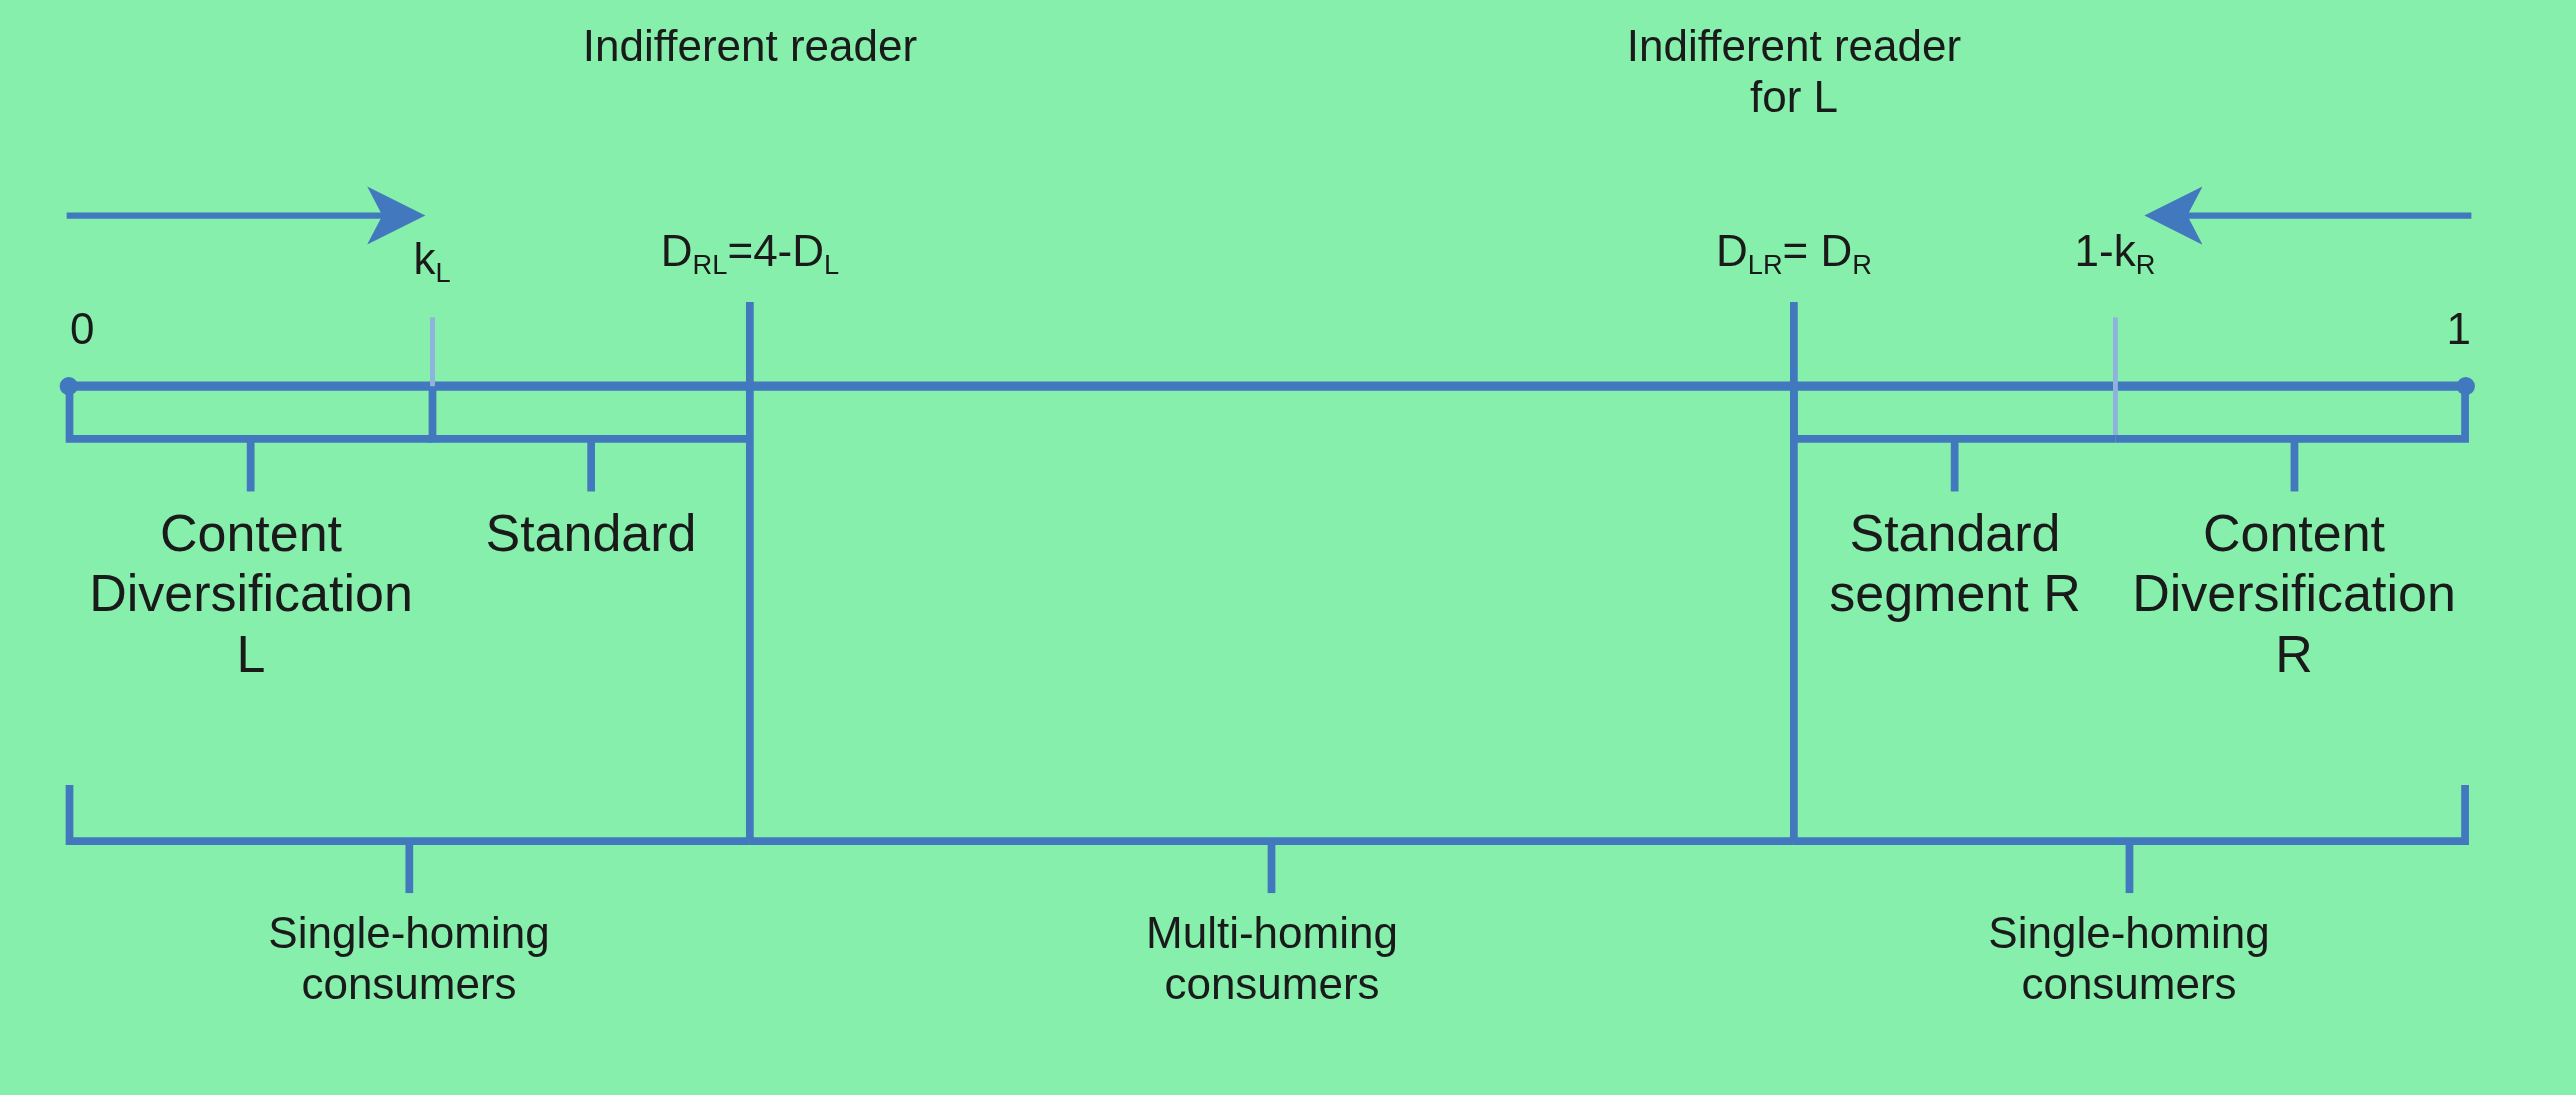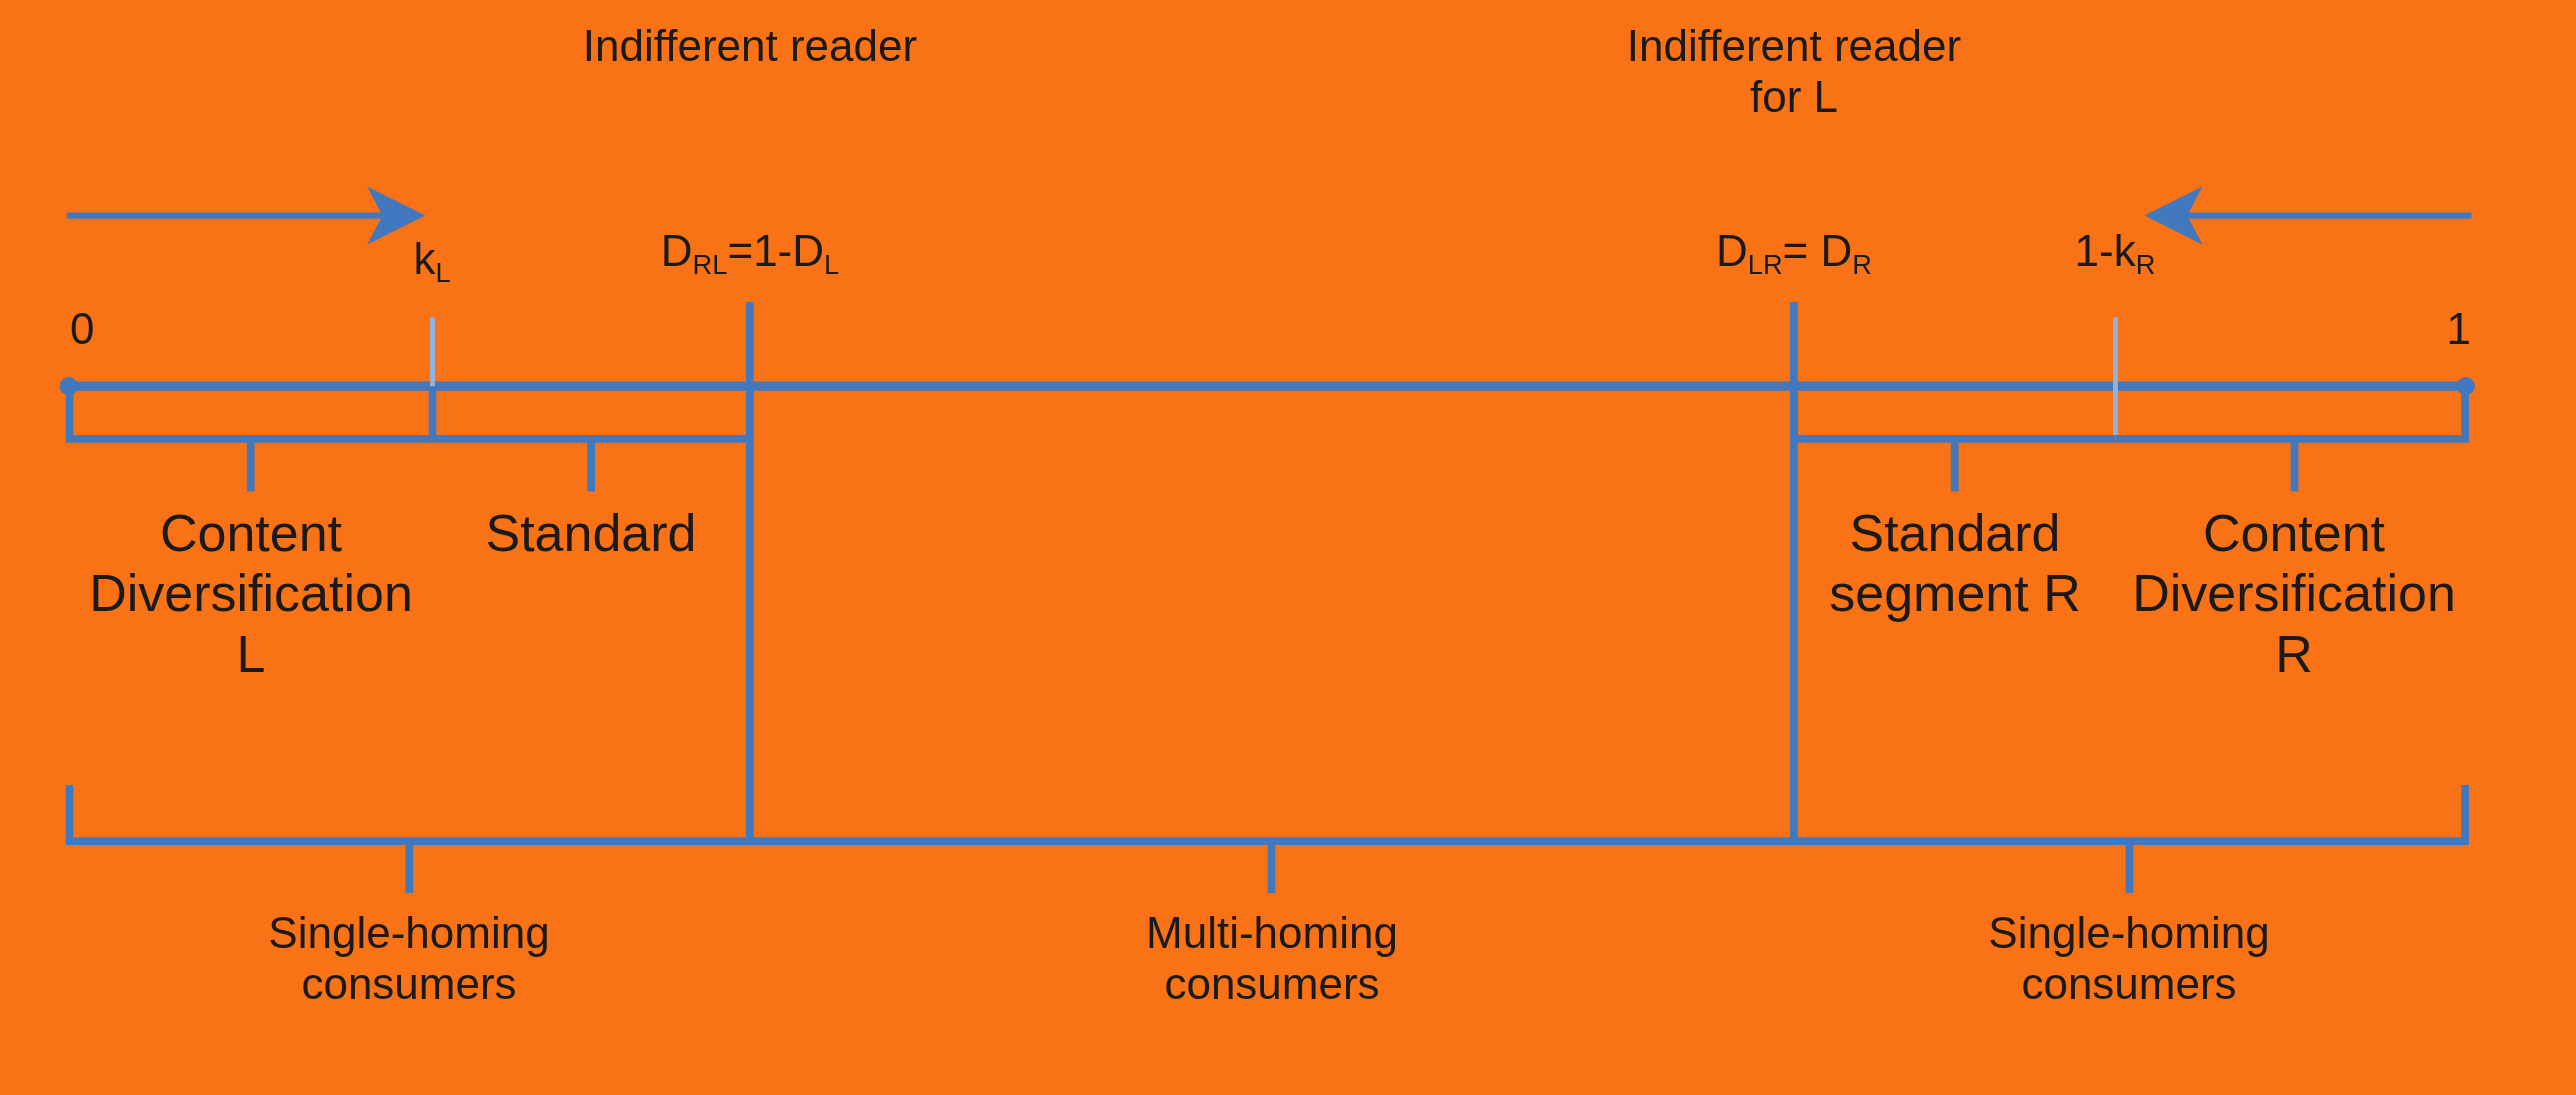--- a/index.html
+++ b/index.html
@@ -5,21 +5,21 @@
 <style>
   html, body {
     margin: 0;
     padding: 0;
     background: #ffffff;
   }
   #stage {
     position: relative;
     width: 2576px;
     height: 1096px;
-    background: #f97316;
+    background: #86efac;
     font-family: "Liberation Sans", sans-serif;
     color: #1a1a1a;
     overflow: hidden;
   }
   #stage svg {
     position: absolute;
     left: 0;
     top: 0;
     width: 2576px;
     height: 1096px;
@@ -128,21 +128,21 @@
   <div class="lbl f-title ctr" style="left:1794px; top:19.7px; width:534px;">
     <div>Indifferent reader</div>
     <div>for L</div>
   </div>
 
   <div class="lbl f-math ctr" style="left:432px; top:225px; width:253px;margin-top:8px;">
     <span>k</span><sub>L</sub>
   </div>
 
   <div class="lbl f-math ctr" style="left:750px; top:225px; width:534px;">
-    <span>D</span><sub>RL</sub><span>=1-D</span><sub>L</sub>
+    <span>D</span><sub>RL</sub><span>=4-D</span><sub>L</sub>
   </div>
 
   <div class="lbl f-math ctr" style="left:1794px; top:225px; width:534px;">
     <span>D</span><sub>LR</sub><span>= D</span><sub>R</sub>
   </div>
 
   <div class="lbl f-math ctr" style="left:2115px; top:225px; width:323px;">
     <span>1-k</span><sub>R</sub>
   </div>
 

